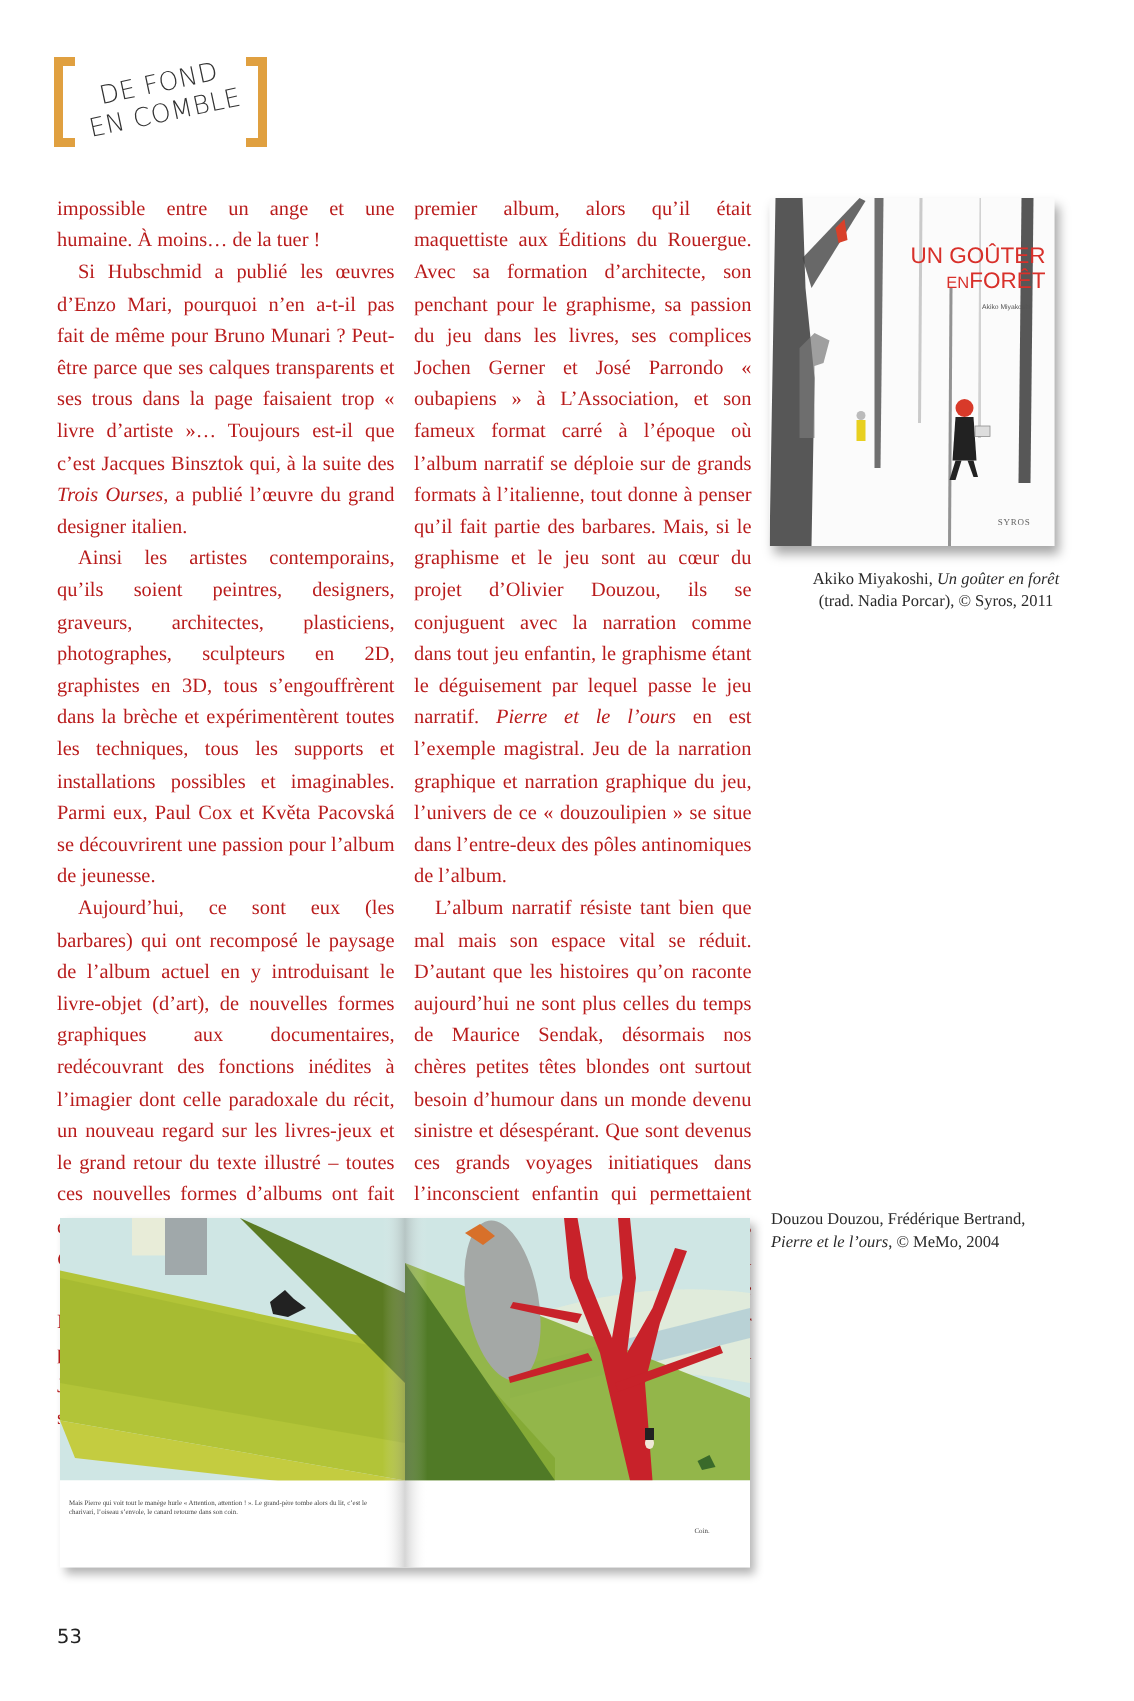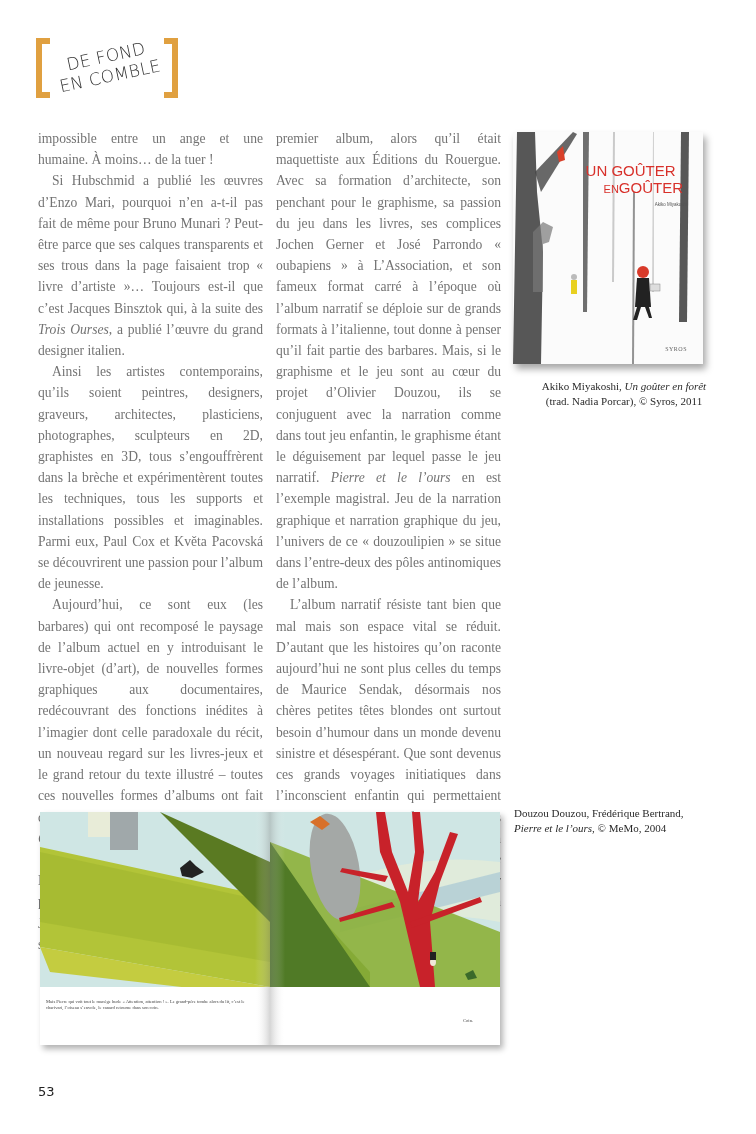--- a/index.html
+++ b/index.html
@@ -6,29 +6,29 @@
   html, body { width:756px; height:1134px; background:#ffffff; overflow:hidden; }
   body { position:relative; font-family:"DejaVu Serif", "Liberation Serif", serif; color:#2a2a2a; }
 
   .header { position:absolute; left:36px; top:38px; width:150px; height:62px; }
   .bracket { position:absolute; top:0; width:14px; height:60px; border:6px solid #e0a040; }
   .bracket.left { left:0; border-right:none; }
   .bracket.right { left:128px; border-left:none; }
   .header-title { position:absolute; left:16px; top:8px; width:112px; transform:rotate(-12deg); transform-origin:center; font-family:"DejaVu Sans", sans-serif; font-weight:200; font-size:17px; line-height:20px; color:#333; letter-spacing:0.3px; text-align:center; }
   .header-title span { display:block; }
 
-  .col { position:absolute; top:128px; font-family:"Liberation Serif", serif; font-size:13.6px; line-height:21.2px; color:#737373; text-align:justify; hyphens:auto; }
+  .col { position:absolute; top:128px; font-family:"Liberation Serif", serif; font-size:13.6px; line-height:21.2px; color:#b91c1c; text-align:justify; hyphens:auto; }
   .col p { text-indent:0; }
   .col p.ind { text-indent:14px; }
   .col1 { left:38px; width:225px; }
   .col2 { left:276px; width:225px; }
 
   .cover { position:absolute; left:513px; top:132px; width:190px; height:232px; background:#fbfbfb; box-shadow:3px 5px 7px rgba(0,0,0,0.35); overflow:hidden; }
   .cover svg { position:absolute; left:0; top:0; }
-  .cover-title { position:absolute; right:20px; top:30px; color:#d8302a; font-family:"Liberation Sans", sans-serif; font-size:15px; line-height:17px; }
+  .cover-title { position:absolute; right:6px; top:30px; text-align:right; color:#d8302a; font-family:"Liberation Sans", sans-serif; font-size:15px; line-height:17px; }
   .cover-title .sm { font-size:11px;margin-left:18px; }
   .cover-author { position:absolute; right:16px; top:70px; font-family:"Liberation Sans", sans-serif; font-size:4.5px; color:#555; }
   .cover-publisher { position:absolute; right:16px; bottom:12px; font-family:"Liberation Serif", serif; font-size:6px; color:#666; letter-spacing:0.5px; }
 
   .caption { position:absolute; font-family:"Liberation Serif", serif; font-size:11px; line-height:15px; color:#2a2a2a; }
   .caption i { font-style:italic; }
   .caption1 { left:514px; top:379px; width:220px;text-align:center; }
   .caption2 { left:514px; top:806px; width:220px; }
 
   .spread { position:absolute; left:40px; top:812px; width:460px; height:233px; background:#fff; box-shadow:3px 4px 6px rgba(0,0,0,0.3); overflow:hidden; }
@@ -78,21 +78,21 @@
     <rect x="58" y="148" width="6" height="14" fill="#e8d020"></rect>
     <circle cx="61" cy="145" r="3" fill="#bbb"></circle>
     <ellipse cx="130" cy="140" rx="6" ry="6" fill="#d83a2a"></ellipse>
     <path d="M124 146 L136 146 L138 175 L122 175 Z" fill="#222"></path>
     <rect x="137" y="152" width="10" height="7" fill="#ddd" stroke="#888" stroke-width="0.5"></rect>
     <path d="M124 175 L120 188 L124 188 L128 175 Z" fill="#222"></path>
     <path d="M132 175 L136 186 L139 186 L136 175 Z" fill="#222"></path>
   </svg>
   <div class="cover-title">
     <div>UN GOÛTER</div>
-    <div><span class="sm">EN</span><span>GOÛTER</span></div>
+    <div><span class="sm">EN</span><span>FORÊT</span></div>
   </div>
   <div class="cover-author">Akiko Miyakoshi</div>
   <div class="cover-publisher">SYROS</div>
 </div>
 
 <div class="caption caption1">
   <span>Akiko Miyakoshi, </span><i>Un goûter en forêt</i><br>
   <span>(trad. Nadia Porcar), © Syros, 2011</span>
 </div>
 

